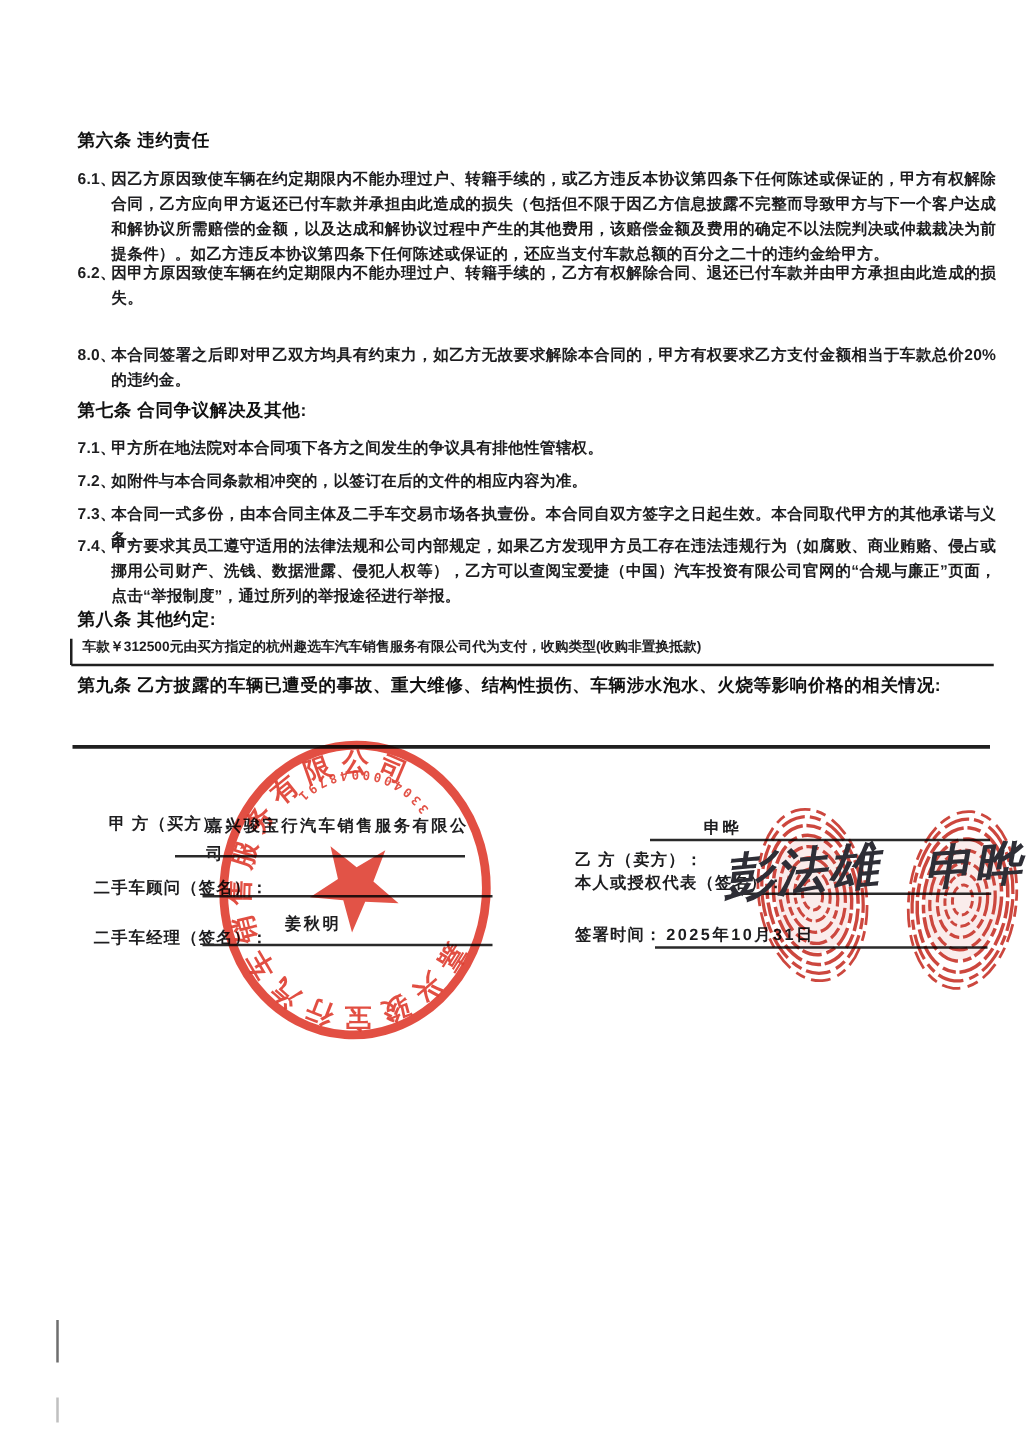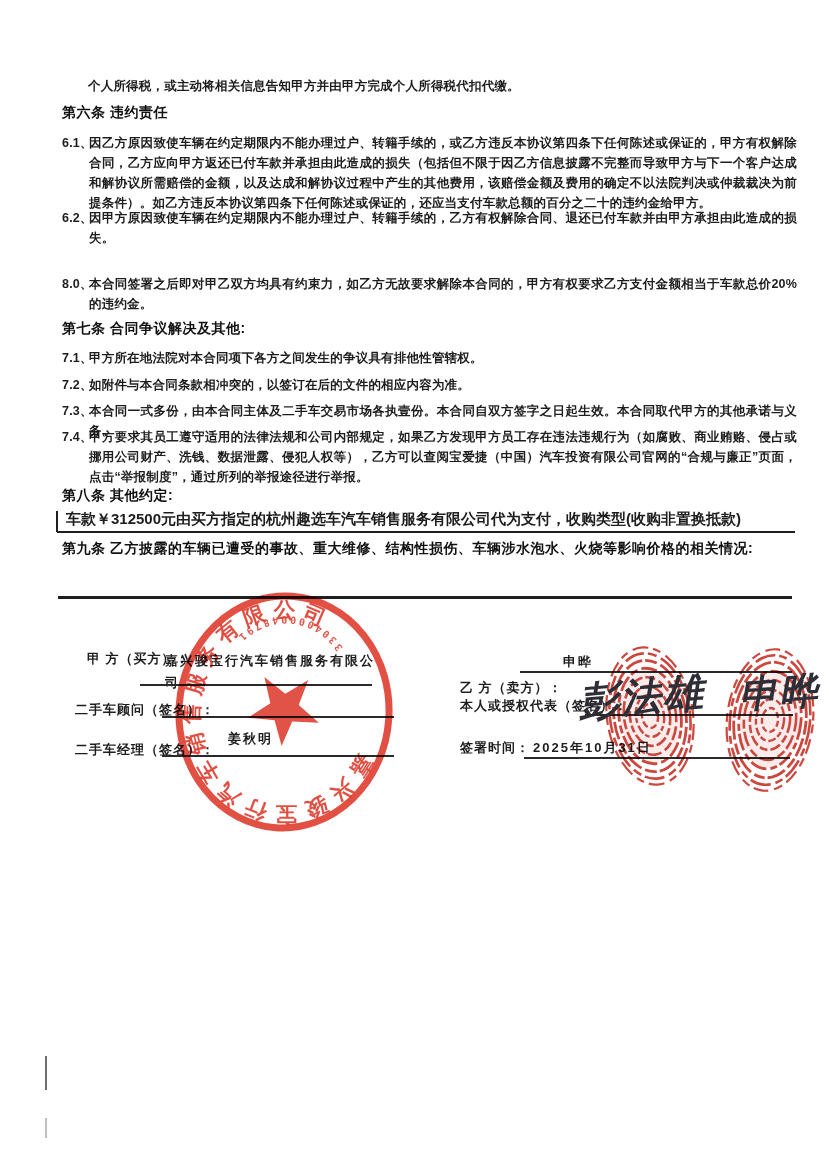--- a/index.html
+++ b/index.html
@@ -9,39 +9,38 @@
 
   .abs { position:absolute; }
   .body-text { font-size:12.5px; line-height:20px; font-weight:600; letter-spacing:0.2px; }
   .intro { left:88px; top:76px; width:710px; }
   .sec-h { font-size:14px; font-weight:700; color:#111; letter-spacing:0.5px; }
 
   .clause { display:flex; width:735px; }
   .clause .num { width:27px; flex:0 0 27px; }
   .clause .txt { flex:1; text-align:justify; }
 
-  .note-line { left:66px; top:510px; width:725px; font-size:15px; font-weight:600; }
+  .note-line { left:66px; top:510px; width:725px; font-size:11px; font-weight:600; }
   .rule { position:absolute; background:#1f1f1f; }
 
   .sig-label { font-size:13px; font-weight:600; letter-spacing:1px; white-space:nowrap; }
   .sig-value { font-size:13px; font-weight:600; letter-spacing:2px; }
   .underline { position:absolute; height:2px; background:#2a2a2a; }
 
   .stamp-svg { position:absolute; left:168px; top:586px; mix-blend-mode:multiply; opacity:0.9; }
   .prints-svg { position:absolute; left:592px; top:628px; mix-blend-mode:multiply; }
   .handsign-svg { position:absolute; left:572px; top:660px; }
 
   .artifact { position:absolute; background:#4a4a4a; }
 </style>
 </head>
 <body>
 
 <div class="page">
 
-  <div class="abs body-text intro">个人所得税，或主动将相关信息告知甲方并由甲方完成个人所得税代扣代缴。</div>
 
   <div class="abs sec-h" style="left:62px; top:104px;">第六条 违约责任</div>
 
   <div class="abs clause body-text" style="left:62px; top:133px;">
     <span class="num">6.1、</span>
     <span class="txt">因乙方原因致使车辆在约定期限内不能办理过户、转籍手续的，或乙方违反本协议第四条下任何陈述或保证的，甲方有权解除合同，乙方应向甲方返还已付车款并承担由此造成的损失（包括但不限于因乙方信息披露不完整而导致甲方与下一个客户达成和解协议所需赔偿的金额，以及达成和解协议过程中产生的其他费用，该赔偿金额及费用的确定不以法院判决或仲裁裁决为前提条件）。如乙方违反本协议第四条下任何陈述或保证的，还应当支付车款总额的百分之二十的违约金给甲方。</span>
   </div>
   <div class="abs clause body-text" style="left:62px; top:208px;">
     <span class="num">6.2、</span>
     <span class="txt">因甲方原因致使车辆在约定期限内不能办理过户、转籍手续的，乙方有权解除合同、退还已付车款并由甲方承担由此造成的损失。</span>

